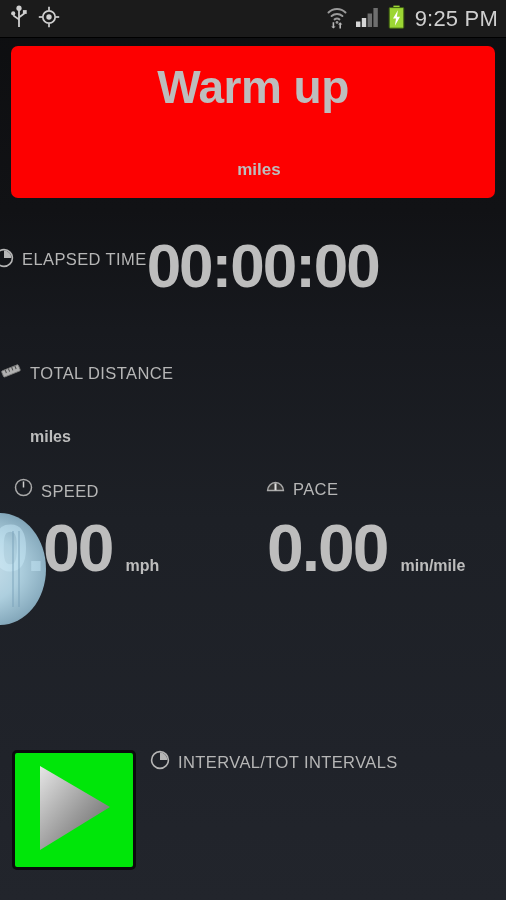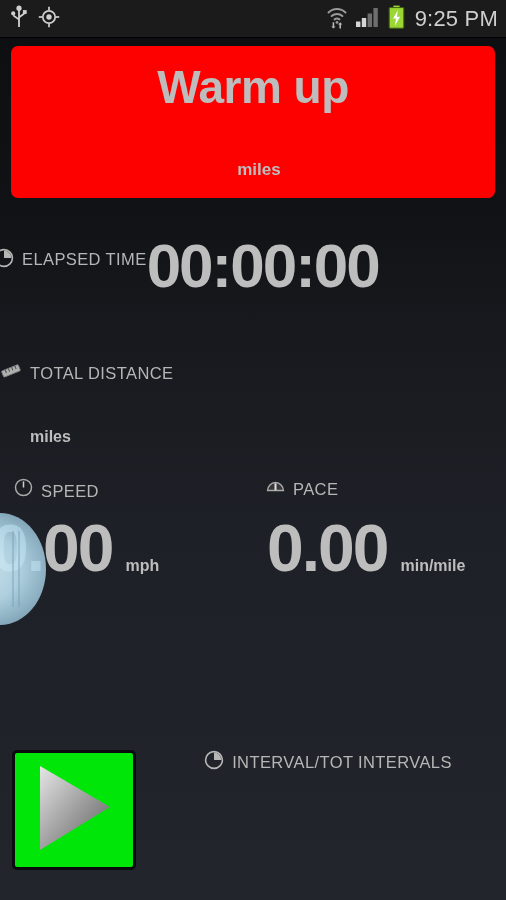--- a/index.html
+++ b/index.html
@@ -206,21 +206,21 @@
     color: #c3c3c3;
     font-size: 16.5px;
   }
 
   #interval-block {
     position: absolute;
     top: 750px;
     left: 150px;
     width: 356px;
     display: flex;
-    flex-direction: column;
+    flex-direction: row;
     align-items: center;
   }
   #interval-value {
     font-size: 64px;
     margin-top: 14px;
   }
 </style>
 </head>
 <body>
 

